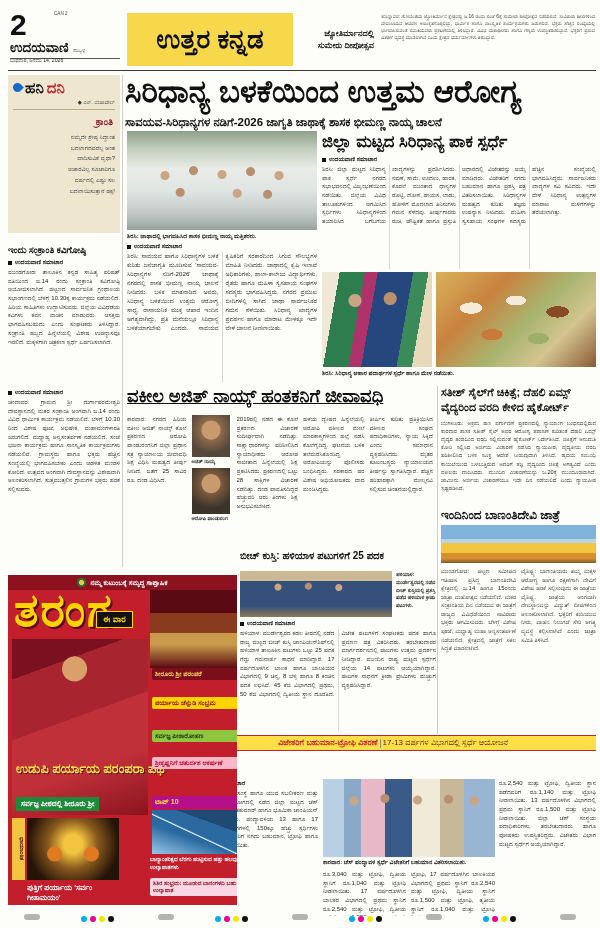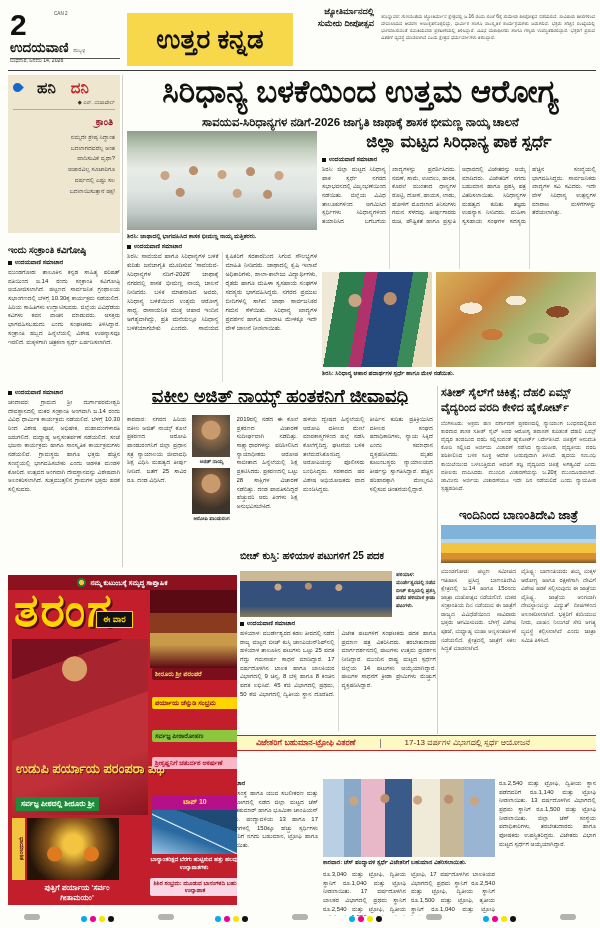--- a/index.html
+++ b/index.html
@@ -1,20 +1,20 @@
 <!DOCTYPE html>
 <html><head>
 <meta charset="utf-8">
 <style>
   html,body{margin:0;padding:0;background:#e8e8e4;}
   .page{position:relative;width:600px;height:928px;background:#fdfdfa;margin:0 auto;
         font-family:"Liberation Sans","DejaVu Sans",sans-serif;color:#1a1a1a;overflow:hidden;}
   .abs{position:absolute;}
   .h{font-weight:bold;color:#111;line-height:1.18;}
-  .center{text-align:center;}
+  .center{}
   .right{text-align:right;}
   .body-txt{font-size:6.2px;line-height:1.45;text-align:justify;color:#262626;}
   .tiny{font-size:4.9px;line-height:1.45;text-align:justify;color:#333;}
   .cap{font-size:6px;font-weight:bold;color:#222;line-height:1.3;}
   .byl{font-size:6px;font-weight:bold;color:#111;display:flex;align-items:center;gap:3px;}
   .sq{width:4px;height:4px;background:#111;display:inline-block;flex:0 0 auto;}
   .cols2{column-count:2;column-gap:7px;column-rule:1px solid #d9d9d4;}
   .cols4{column-count:4;column-gap:6px;column-rule:1px solid #d9d9d4;}
   .ph{background:#cfcfc8;}
   .vr{width:1px;background:#cfcfc8;}
@@ -35,27 +35,27 @@
   <div class="abs" style="left:10px;top:38px;width:110px;border-bottom:1px solid #555;padding-bottom:2px;">
     <span class="h" style="font-size:13.5px;">ಉದಯವಾಣಿ</span>
     <span style="font-size:5px;color:#333;">ಹುಬ್ಬಳ್ಳಿ</span>
   </div>
   <div class="abs" style="left:10px;top:57px;font-size:5.2px;color:#222;">ಬುಧವಾರ, ಜನವರಿ 14, 2026</div>
 
   <div class="abs" style="left:127px;top:13px;width:166px;height:53px;background:#f7d84b;display:flex;align-items:center;justify-content:center;">
     <span class="h" style="font-size:26px;">ಉತ್ತರ ಕನ್ನಡ</span>
   </div>
 
-  <div class="abs h right" style="left:298px;top:6px;width:76px;font-size:8.2px;line-height:1.5;">ಜ್ಯೋತಿರ್ಮಾನದಲ್ಲಿ ಸುಮೇರು ದೀಪೋತ್ಸವ</div>
+  <div class="abs h right" style="left:298px;top:28px;width:76px;font-size:8.2px;line-height:1.5;">ಜ್ಯೋತಿರ್ಮಾನದಲ್ಲಿ ಸುಮೇರು ದೀಪೋತ್ಸವ</div>
   <div class="abs tiny" style="left:381px;top:13px;width:214px;height:50px;overflow:hidden;">ಹೊನ್ನಾವರ: ಗುಣವಂತೆಯ ಜ್ಯೋತಿರ್ಮಾನ ಕ್ಷೇತ್ರದಲ್ಲಿ ಜ.16 ರಂದು ಸಂಜೆ 6ಕ್ಕೆ ಸುಮೇರು ದೀಪೋತ್ಸವ ನಡೆಯಲಿದೆ. ಸಾವಿರಾರು ದೀಪಗಳಿಂದ ದೇವಾಲಯದ ಆವರಣ ಅಲಂಕೃತಗೊಳ್ಳಲಿದ್ದು, ಧಾರ್ಮಿಕ ಹಾಗೂ ಸಾಂಸ್ಕೃತಿಕ ಕಾರ್ಯಕ್ರಮಗಳು ಜರುಗಲಿವೆ. ಭಕ್ತರು ಹೆಚ್ಚಿನ ಸಂಖ್ಯೆಯಲ್ಲಿ ಭಾಗವಹಿಸುವಂತೆ ಸಮಿತಿಯವರು ಪ್ರಕಟಣೆಯಲ್ಲಿ ತಿಳಿಸಿದ್ದಾರೆ. ವಿವಿಧ ಮಠಾಧೀಶರು ಹಾಗೂ ಗಣ್ಯರು ಉಪಸ್ಥಿತರಿರಲಿದ್ದಾರೆ. ಭಕ್ತರಿಗೆ ಪ್ರಸಾದ ವಿತರಣೆ ವ್ಯವಸ್ಥೆ ಮಾಡಲಾಗಿದೆ ಎಂದು ಕ್ಷೇತ್ರದ ಧರ್ಮದರ್ಶಿಗಳು ತಿಳಿಸಿದ್ದಾರೆ.</div>
 
   <div class="abs hr" style="left:8px;top:70px;width:588px;"></div>
 
   <div class="abs" style="left:8px;top:75px;width:112px;height:158px;background:#efe6cf;padding:4px 5px;box-sizing:border-box;">
-    <div style="display:flex;align-items:center;gap:15px;">
+    <div style="display:flex;align-items:center;gap:3px;">
       <span style="width:9px;height:9px;background:#1769c9;border-radius:50% 0 50% 50%;transform:rotate(45deg);display:inline-block;"></span>
       <span class="h" style="font-size:15px;">ಹನಿ</span>
       <span class="h" style="font-size:15px;color:#c0272d;">ದನಿ</span>
     </div>
     <div class="right" style="font-size:5.3px;color:#333;margin-top:2px;border-bottom:1px solid #b9ac8c;padding-bottom:3px;">◆ ಎಸ್. ಮಹಾದೇವ್</div>
     <div class="h right" style="font-size:9.5px;color:#8a1420;margin:6px 2px 5px 0;">ಕ್ರಾಂತಿ</div>
     <div class="right" style="font-size:6px;line-height:1.8;color:#3a3a3a;">
       <div>ನಮ್ಮದೇ ಶ್ರೇಷ್ಠ ಸಿದ್ಧಾಂತ</div>
       <div>ಬದಲಾಗದವರೆಲ್ಲ ಅಂತ</div>
       <div>ವಾದಿಸುವಿಕೆ ವೃಥಾ?</div>
@@ -152,21 +152,21 @@
       radial-gradient(circle 4px at 45% 33%,#b98f6e 3px,transparent 4px),
       radial-gradient(circle 4px at 65% 36%,#caa584 3px,transparent 4px),
       linear-gradient(180deg,#cbb894 0 22%,#35507a 22% 76%,#8a7a5a 100%);"></div>
   <div class="abs cap" style="left:396px;top:571px;width:40px;font-size:5.2px;line-height:1.5;">ಹಳಿಯಾಳ: ಮುರ್ಡೇಶ್ವರದಲ್ಲಿ ನಡೆದ ಬೀಚ್ ಕುಸ್ತಿಯಲ್ಲಿ ಪ್ರಶಸ್ತಿ ಪಡೆದ ಹಳಿಯಾಳ ಕ್ರೀಡಾ ಪಟುಗಳು.</div>
   <div class="abs byl" style="left:240px;top:620px;">
       <span class="sq"></span>
       <span>ಉದಯವಾಣಿ ಸಮಾಚಾರ</span>
     </div>
   <div class="abs body-txt cols2" style="left:240px;top:629px;width:196px;height:102px;overflow:hidden;font-size:6px;">ಹಳಿಯಾಳ: ಮುರ್ಡೇಶ್ವರದ ಕಡಲ ತೀರದಲ್ಲಿ ನಡೆದ ರಾಜ್ಯ ಮಟ್ಟದ ಬೀಚ್ ಕುಸ್ತಿ ಚಾಂಪಿಯನ್‌ಶಿಪ್‌ನಲ್ಲಿ ಹಳಿಯಾಳ ತಾಲೂಕಿನ ಪಟುಗಳು ಒಟ್ಟು 25 ಪದಕ ಗೆದ್ದು ಗಮನಾರ್ಹ ಸಾಧನೆ ಮಾಡಿದ್ದಾರೆ. 17 ವರ್ಷದೊಳಗಿನ ಬಾಲಕ ಹಾಗೂ ಬಾಲಕಿಯರ ವಿಭಾಗದಲ್ಲಿ 9 ಚಿನ್ನ, 8 ಬೆಳ್ಳಿ ಹಾಗೂ 8 ಕಂಚಿನ ಪದಕ ಲಭಿಸಿವೆ. 45 ಕೆಜಿ ವಿಭಾಗದಲ್ಲಿ ಪ್ರಥಮ, 50 ಕೆಜಿ ವಿಭಾಗದಲ್ಲಿ ದ್ವಿತೀಯ ಸ್ಥಾನ ದೊರೆತಿದೆ. ವಿಜೇತ ಪಟುಗಳಿಗೆ ಸಂಘಟಕರು ಪದಕ ಹಾಗೂ ಪ್ರಮಾಣ ಪತ್ರ ವಿತರಿಸಿದರು. ತರಬೇತುದಾರರ ಮಾರ್ಗದರ್ಶನದಲ್ಲಿ ಪಟುಗಳು ಉತ್ತಮ ಪ್ರದರ್ಶನ ನೀಡಿದ್ದಾರೆ. ಮುಂದಿನ ರಾಷ್ಟ್ರ ಮಟ್ಟದ ಸ್ಪರ್ಧೆಗೆ ಜಿಲ್ಲೆಯ 14 ಪಟುಗಳು ಆಯ್ಕೆಯಾಗಿದ್ದಾರೆ. ಪಟುಗಳ ಸಾಧನೆಗೆ ಕ್ರೀಡಾ ಪ್ರೇಮಿಗಳು ಮೆಚ್ಚುಗೆ ವ್ಯಕ್ತಪಡಿಸಿದ್ದಾರೆ.</div>
 
-  <div class="abs" style="left:190px;top:735px;width:406px;height:14px;background:#fef9c3;border-top:1px solid #c0272d;border-bottom:1px solid #c0272d;display:flex;align-items:center;justify-content:center;gap:24px;">
+  <div class="abs" style="left:190px;top:735px;width:406px;height:14px;background:#fde047;border-top:1px solid #c0272d;border-bottom:1px solid #c0272d;display:flex;align-items:center;justify-content:center;gap:2px;">
     <span style="font-size:8px;font-weight:bold;color:#c0272d;">ವಿಜೇತರಿಗೆ ಬಹುಮಾನ-ಟ್ರೋಫಿ ವಿತರಣೆ</span>
     <span style="width:1px;height:9px;background:#888;"></span>
     <span style="font-size:8px;font-weight:normal;color:#5a1a1a;">17-13 ವರ್ಷಗಳ ವಿಭಾಗದಲ್ಲಿ ಸ್ಪರ್ಧೆ ಆಯೋಜನೆ</span>
   </div>
 
   <div class="abs byl" style="left:190px;top:780px;">
       <span class="sq"></span>
       <span>ಉದಯವಾಣಿ ಸಮಾಚಾರ</span>
     </div>
   <div class="abs body-txt" style="left:190px;top:789px;width:128px;height:126px;overflow:hidden;font-size:6px;">ಕಾರವಾರ: ಜಿಲ್ಲಾ ಚೆಸ್ ಸಂಸ್ಥೆ ಹಾಗೂ ಯುವ ಸಬಲೀಕರಣ ಮತ್ತು ಕ್ರೀಡಾ ಇಲಾಖೆ ಸಹಯೋಗದಲ್ಲಿ ನಡೆದ ಜಿಲ್ಲಾ ಮಟ್ಟದ ಚೆಸ್ ಪಂದ್ಯಾವಳಿಯಲ್ಲಿ ಸುಮೀತಕುಮಾರ್ ಹಾಗೂ ಭೂಮಿಕಾ ಚಾಂಪಿಯನ್ ಆಗಿ ಹೊರಹೊಮ್ಮಿದರು. ಪಂದ್ಯಾವಳಿಯ 13 ಹಾಗೂ 17 ವರ್ಷದೊಳಗಿನ ವಿಭಾಗಗಳಲ್ಲಿ 150ಕ್ಕೂ ಹೆಚ್ಚು ಸ್ಪರ್ಧಿಗಳು ಭಾಗವಹಿಸಿದ್ದರು. ವಿಜೇತರಿಗೆ ನಗದು ಬಹುಮಾನ, ಟ್ರೋಫಿ ಹಾಗೂ ಪ್ರಮಾಣ ಪತ್ರ ವಿತರಿಸಲಾಯಿತು.</div>

